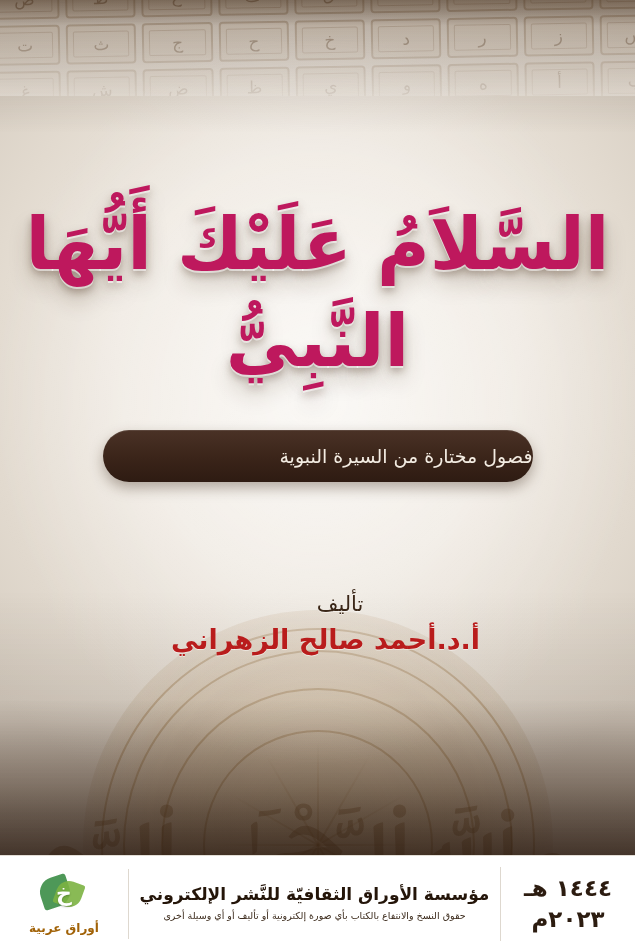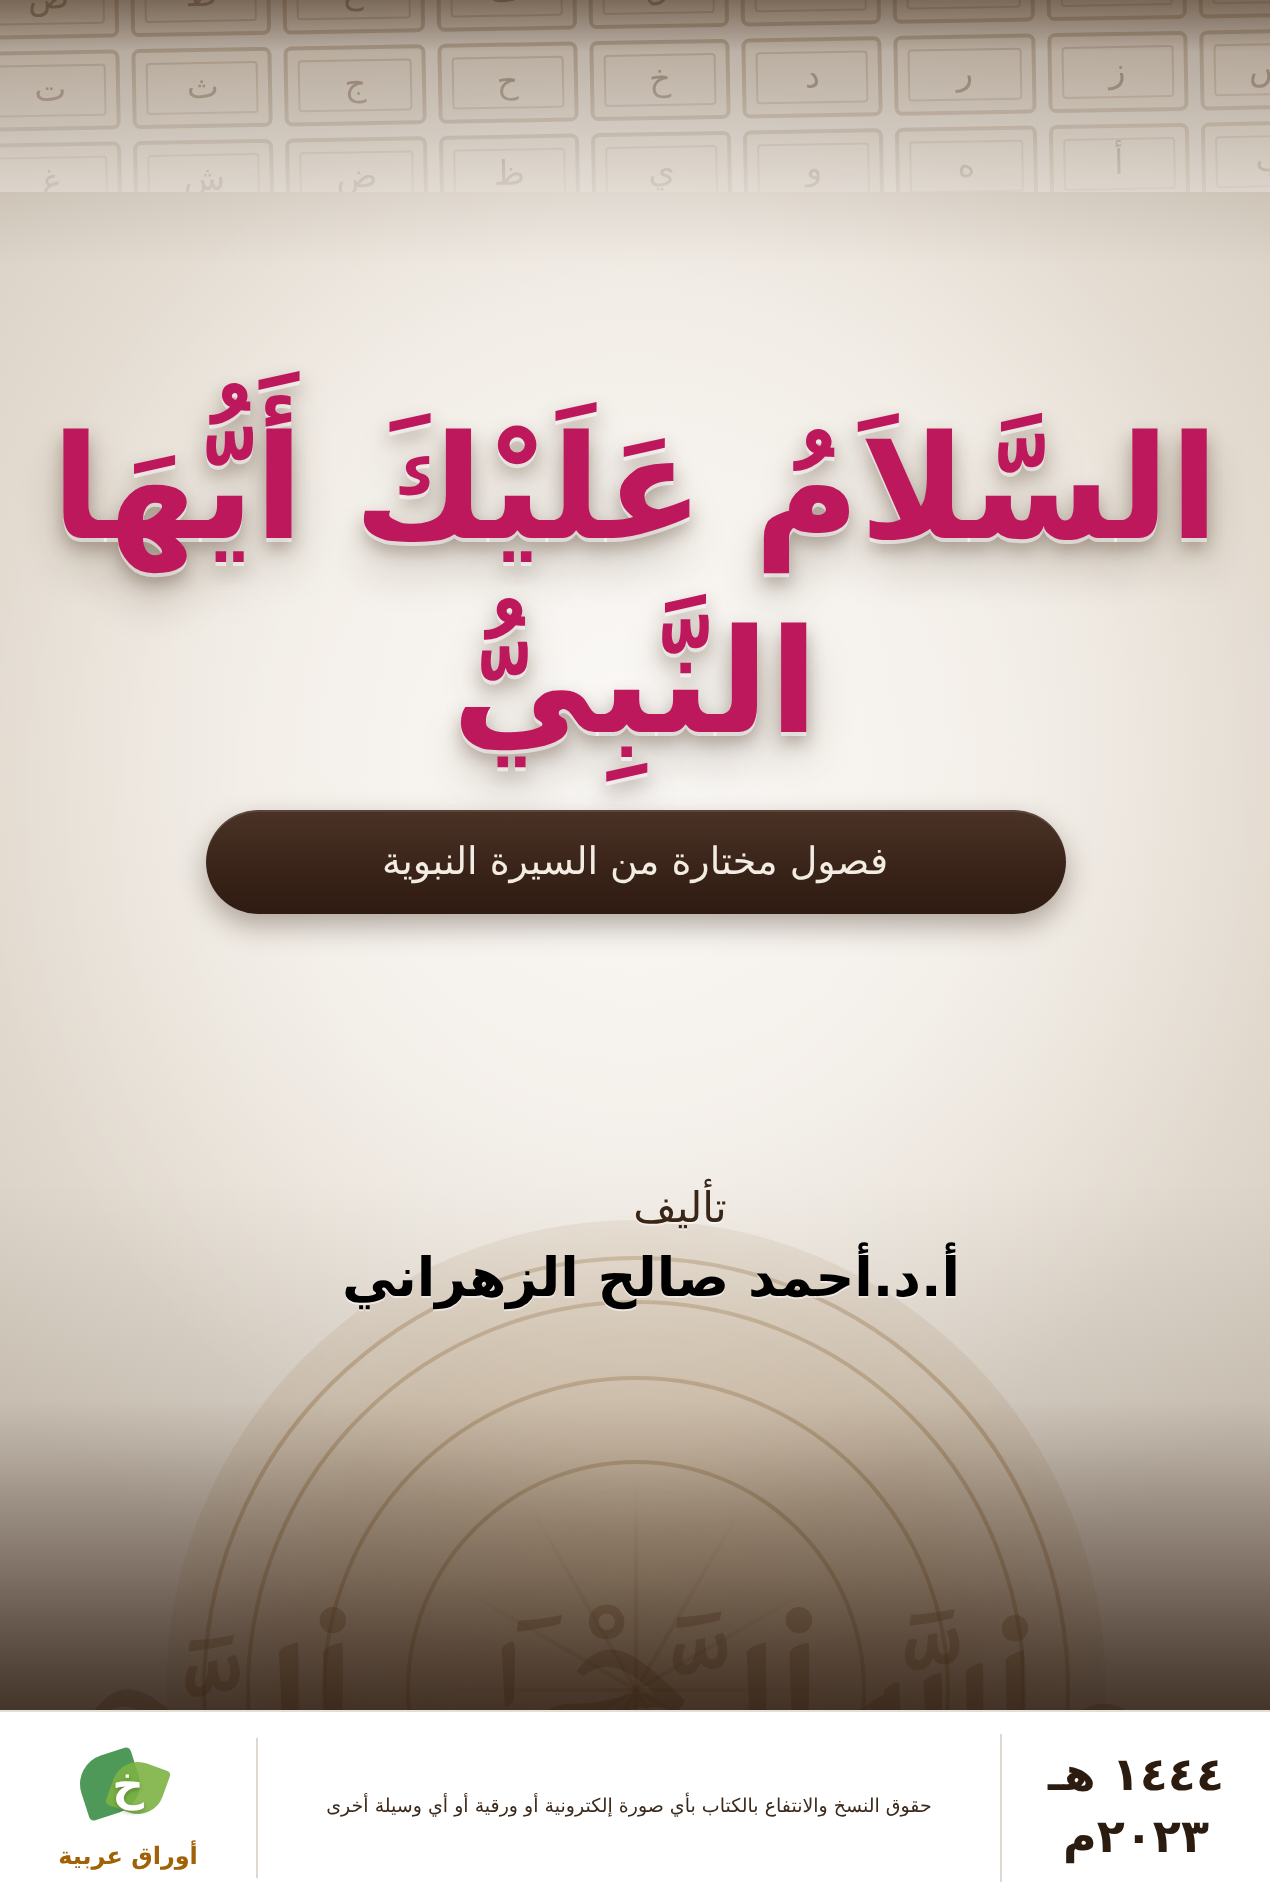--- a/index.html
+++ b/index.html
@@ -160,31 +160,30 @@
       0 2px 0 rgba(255,255,255,0.55),
       0 5px 9px rgba(60,35,15,0.35),
       0 14px 22px rgba(60,35,15,0.22);
     letter-spacing: -1px;
     direction: rtl;
   }
 
   
   .subtitle-pill {
     position: absolute;
-    top: 405px;
+    top: 430px;
     left: 50%;
     transform: translateX(-50%);
     width: 430px;
     height: 52px;
     border-radius: 26px;
     background: linear-gradient(to bottom, #4a3226 0%, #3a2419 55%, #2e1b12 100%);
     box-shadow: 0 6px 14px rgba(50,28,12,0.35), inset 0 1px 0 rgba(255,255,255,0.10);
     display: flex;
     align-items: center;
-    justify-content: center;
   }
   .subtitle-pill span {
     color: #f3ece2;
     font-size: 19px;
     font-family: "DejaVu Sans", "Liberation Sans", sans-serif;
     direction: rtl;
   }
 
   
   .author-block {
@@ -197,21 +196,21 @@
   .author-label {
     font-size: 21px;
     color: #3a2617;
     font-family: "DejaVu Sans", "Liberation Sans", sans-serif;
     margin-bottom: 8px;
     text-shadow: 0 1px 0 rgba(255,255,255,0.5);
     padding-left: 45px;
   }
   .author-name {
     font-size: 27px;
-    color: #000000;
+    color: #b91c1c;
     font-weight: 700;
     font-family: "DejaVu Sans", "Liberation Sans", sans-serif;
     text-shadow: 0 1px 0 rgba(255,255,255,0.5);
     margin-left: 16px;
   }
 
   
   .footer {
     position: absolute;
     left: 0; right: 0; bottom: 0;
@@ -434,21 +433,22 @@
     <div class="author-label">تأليف</div>
     <div class="author-name">أ.د.أحمد صالح الزهراني</div>
   </div>
 
   <div class="footer">
     <div class="footer-year">
       <div class="y">١٤٤٤ هـ</div>
       <div class="y">٢٠٢٣م</div>
     </div>
     <div class="footer-center">
-      <div class="rights-line">حقوق النسخ والانتفاع بالكتاب بأي صورة إلكترونية أو ورقية أو أي وسيلة أخرى</div>
+      <div class="publisher-name">مؤسسة الأوراق الثقافيّة للنَّشر الإلكتروني</div>
+      <div class="rights-line">حقوق النسخ والانتفاع بالكتاب بأي صورة إلكترونية أو تأليف أو أي وسيلة أخرى</div>
     </div>
     <div class="footer-logo">
       <div class="logo-mark">
         <span class="leaf-a"></span>
         <span class="leaf-b"></span>
         <span class="glyph-ar">خ</span>
       </div>
       <div class="logo-text">أوراق عربية</div>
     </div>
   </div>

